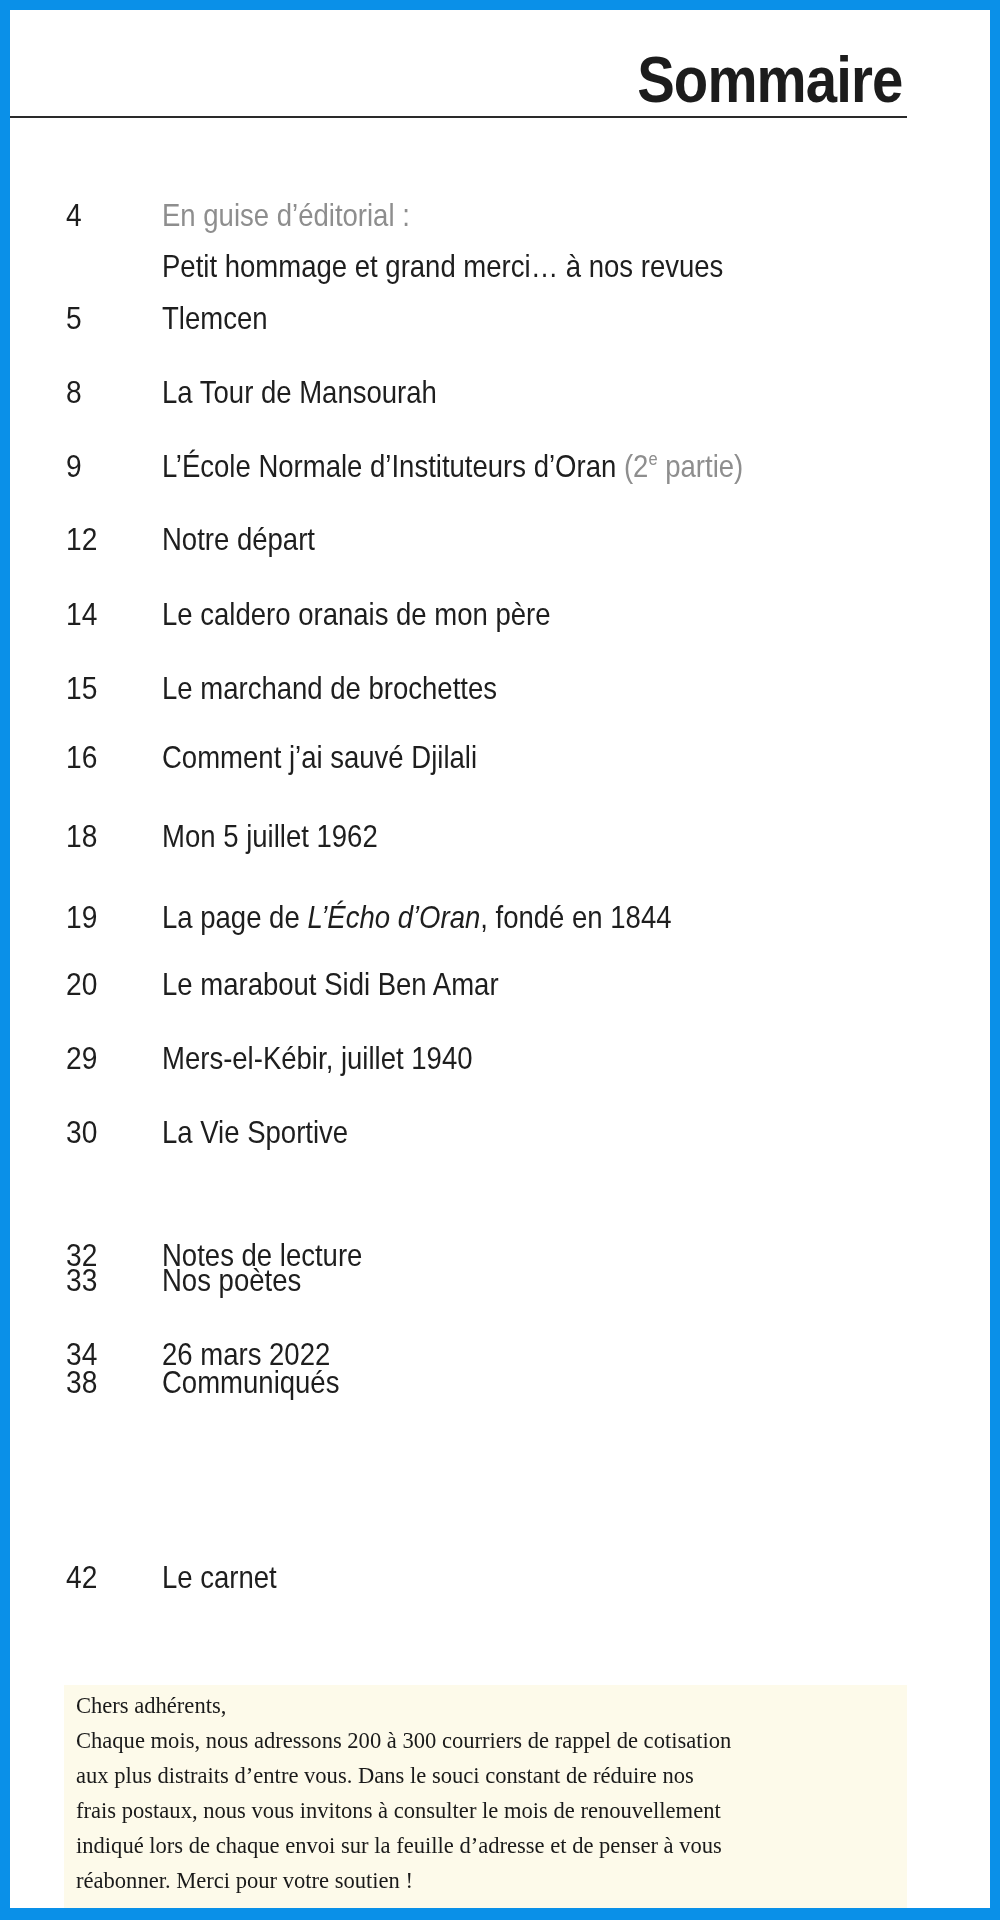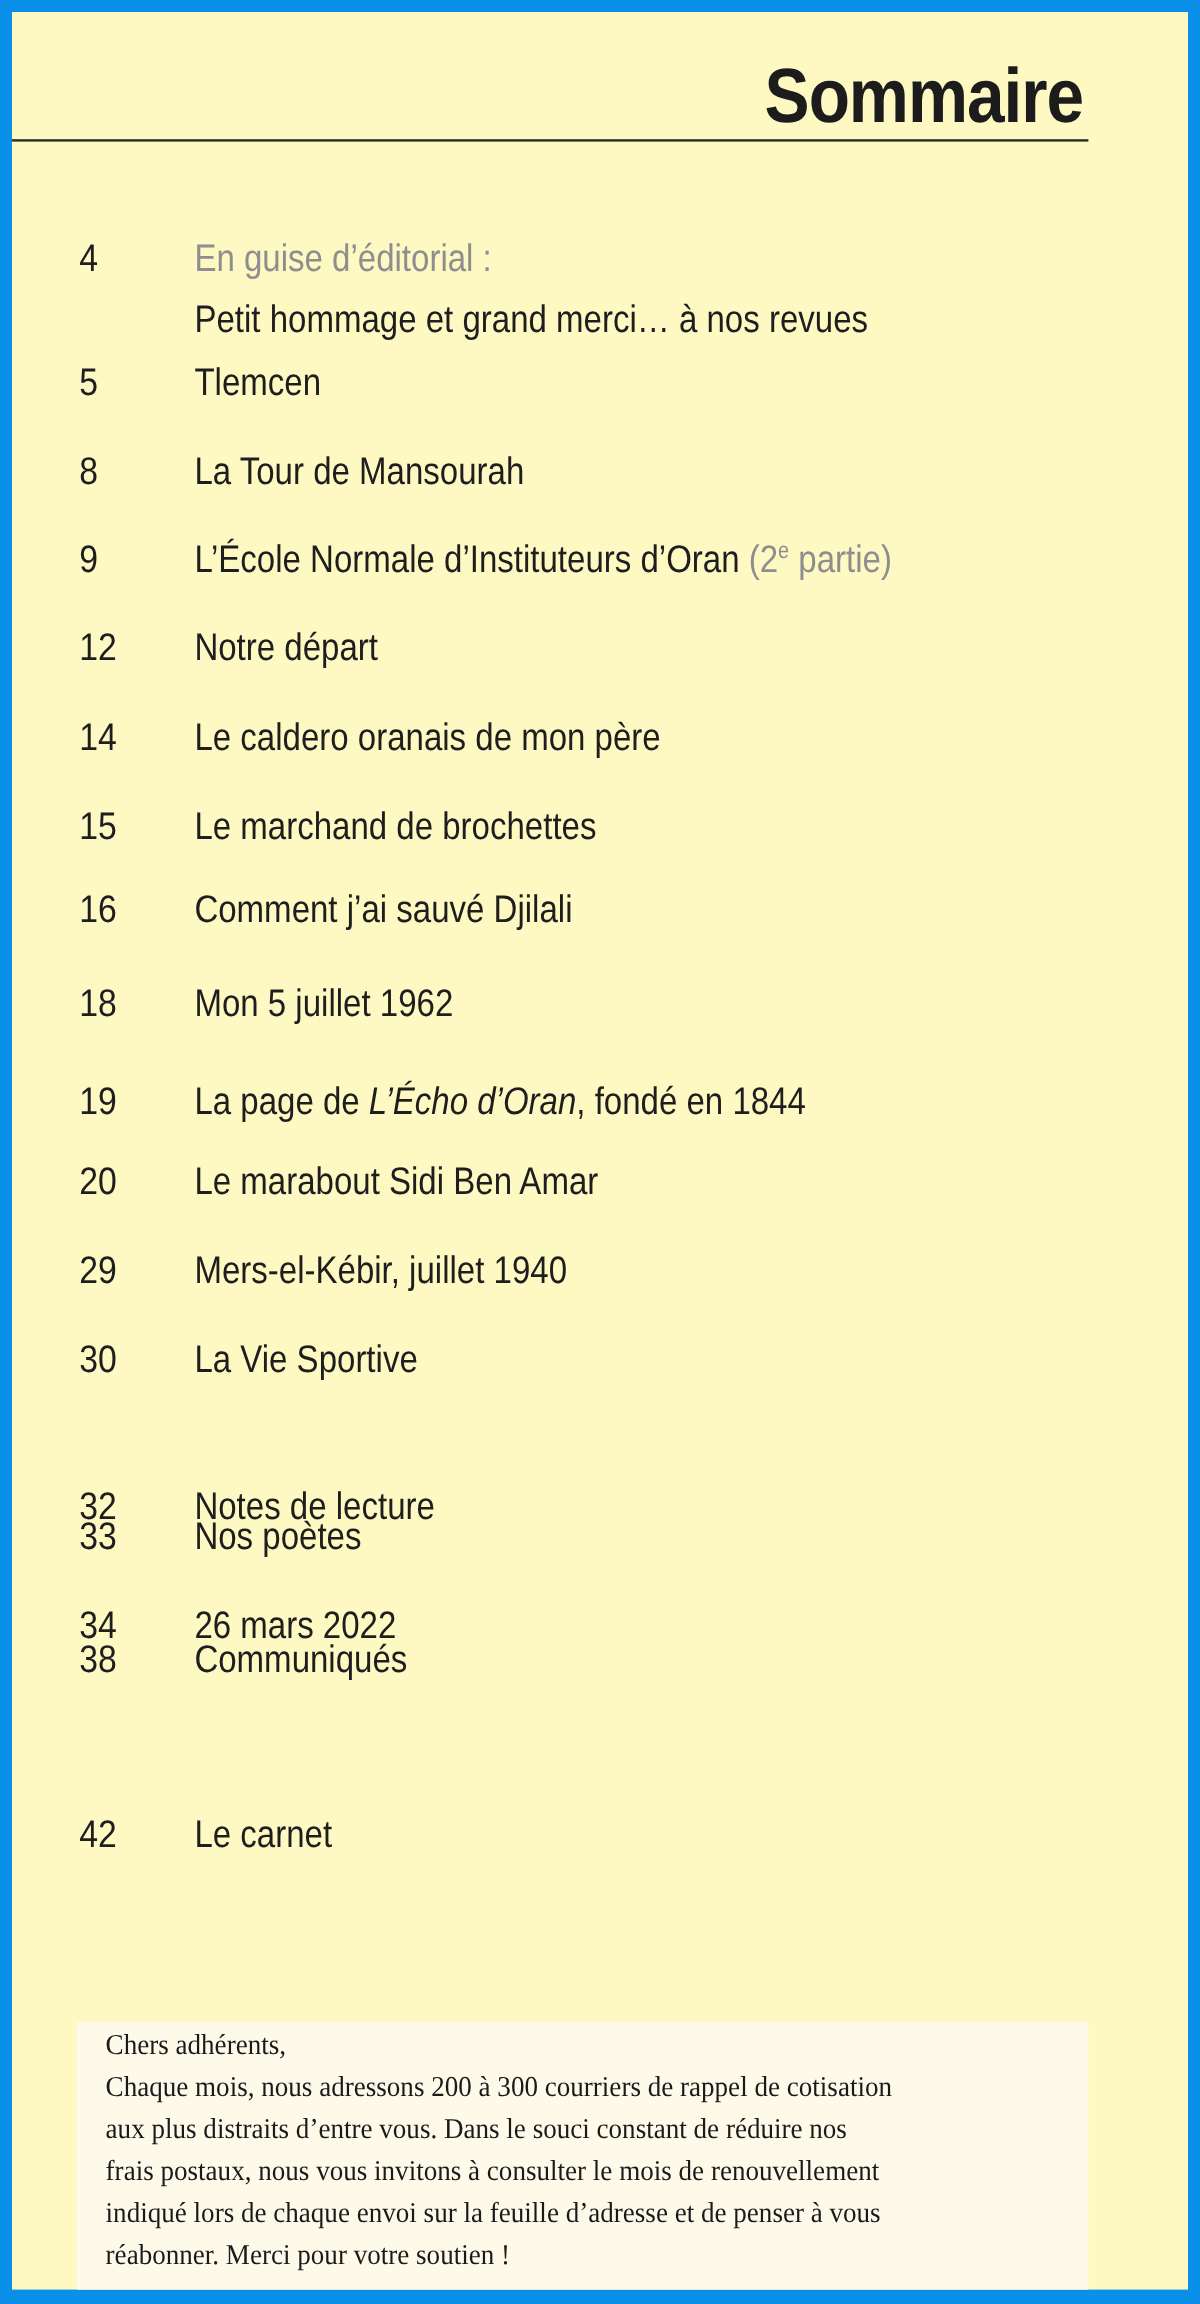--- a/index.html
+++ b/index.html
@@ -7,21 +7,21 @@
       width: 1000px; height: 1920px;
       background: #0a90e8;
       position: relative;
       overflow: hidden;
       font-family: "Liberation Sans", sans-serif;
     }
     .page {
       position: absolute;
       left: 10px; top: 10px;
       width: 980px; height: 1898px;
-      background: #fef9c3;
+      background: #ffffff;
     }
     .title {
       position: absolute;
       right: 88px; top: 38px;
       font-family: "Liberation Sans", sans-serif;
       font-weight: bold;
       font-size: 64px;
       letter-spacing: -1px;
       color: #1c1c1c;
       line-height: 1;
@@ -66,21 +66,21 @@
     sup { font-size: 60%; vertical-align: super; line-height: 0; }
     .notice {
       position: absolute;
       left: 54px; top: 1675px;
       width: 843px; height: 223px;
       background: #fdfaea;
       font-family: "Liberation Serif", serif;
       font-size: 24px;
       line-height: 35px;
       color: #1a1a1a;
-      padding: 3px 0 0 24px;
+      padding: 3px 0 0 12px;
       box-sizing: border-box;
     }
     .notice-line {
       display: block;
       white-space: nowrap;
       transform: scaleX(0.94);
       transform-origin: left center;
     }
   </style>
 </head>
@@ -157,21 +157,21 @@
       <span class="toc-text">Nos poètes</span>
     </div>
     <div class="toc-row" style="top:1119px">
       <span class="toc-num">34</span>
       <span class="toc-text">26 mars 2022</span>
     </div>
     <div class="toc-row" style="top:1147px">
       <span class="toc-num">38</span>
       <span class="toc-text">Communiqués</span>
     </div>
-    <div class="toc-row" style="top:1293px">
+    <div class="toc-row" style="top:1342px">
       <span class="toc-num">42</span>
       <span class="toc-text">Le carnet</span>
     </div>
   </div>
 
   <div class="notice">
     <span class="notice-line">Chers adhérents,</span>
     <span class="notice-line">Chaque mois, nous adressons 200 à 300 courriers de rappel de cotisation</span>
     <span class="notice-line">aux plus distraits d’entre vous. Dans le souci constant de réduire nos</span>
     <span class="notice-line">frais postaux, nous vous invitons à consulter le mois de renouvellement</span>

